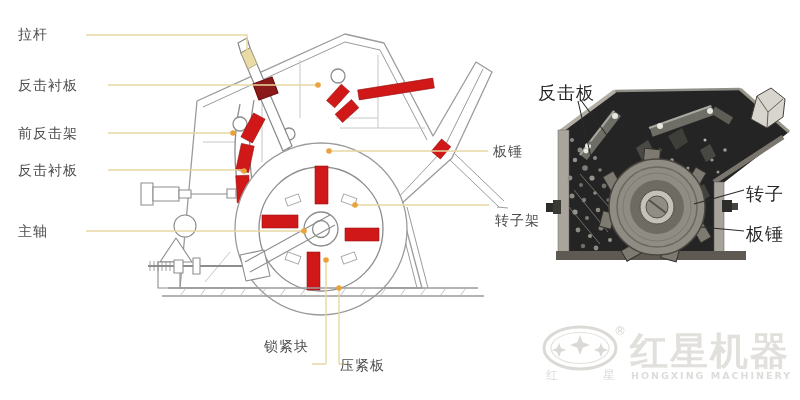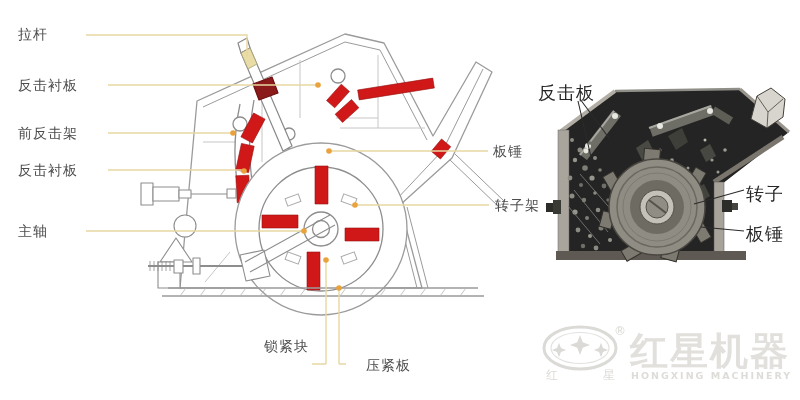--- a/index.html
+++ b/index.html
@@ -263,21 +263,21 @@
   </g>
 </svg>
 
   <div class="lbl lcol" style="top:27px">拉杆</div>
   <div class="lbl lcol" style="top:78px">反击衬板</div>
   <div class="lbl lcol" style="top:126px">前反击架</div>
   <div class="lbl lcol" style="top:163px">反击衬板</div>
   <div class="lbl lcol" style="top:224px">主轴</div>
 
   <div class="lbl" style="left:264px;top:339px">锁紧块</div>
-  <div class="lbl" style="left:366px;top:358px">压紧板</div>
+  <div class="lbl" style="left:340px;top:358px">压紧板</div>
   <div class="lbl" style="left:493px;top:144px">板锤</div>
-  <div class="lbl" style="left:495px;top:198px">转子架</div>
+  <div class="lbl" style="left:495px;top:213px">转子架</div>
 
   <div class="lbl plbl" style="left:538px;top:83px">反击板</div>
   <div class="lbl plbl" style="left:746px;top:184px">转子</div>
   <div class="lbl plbl" style="left:746px;top:224px">板锤</div>
 
 </div>
 
 </body></html>

